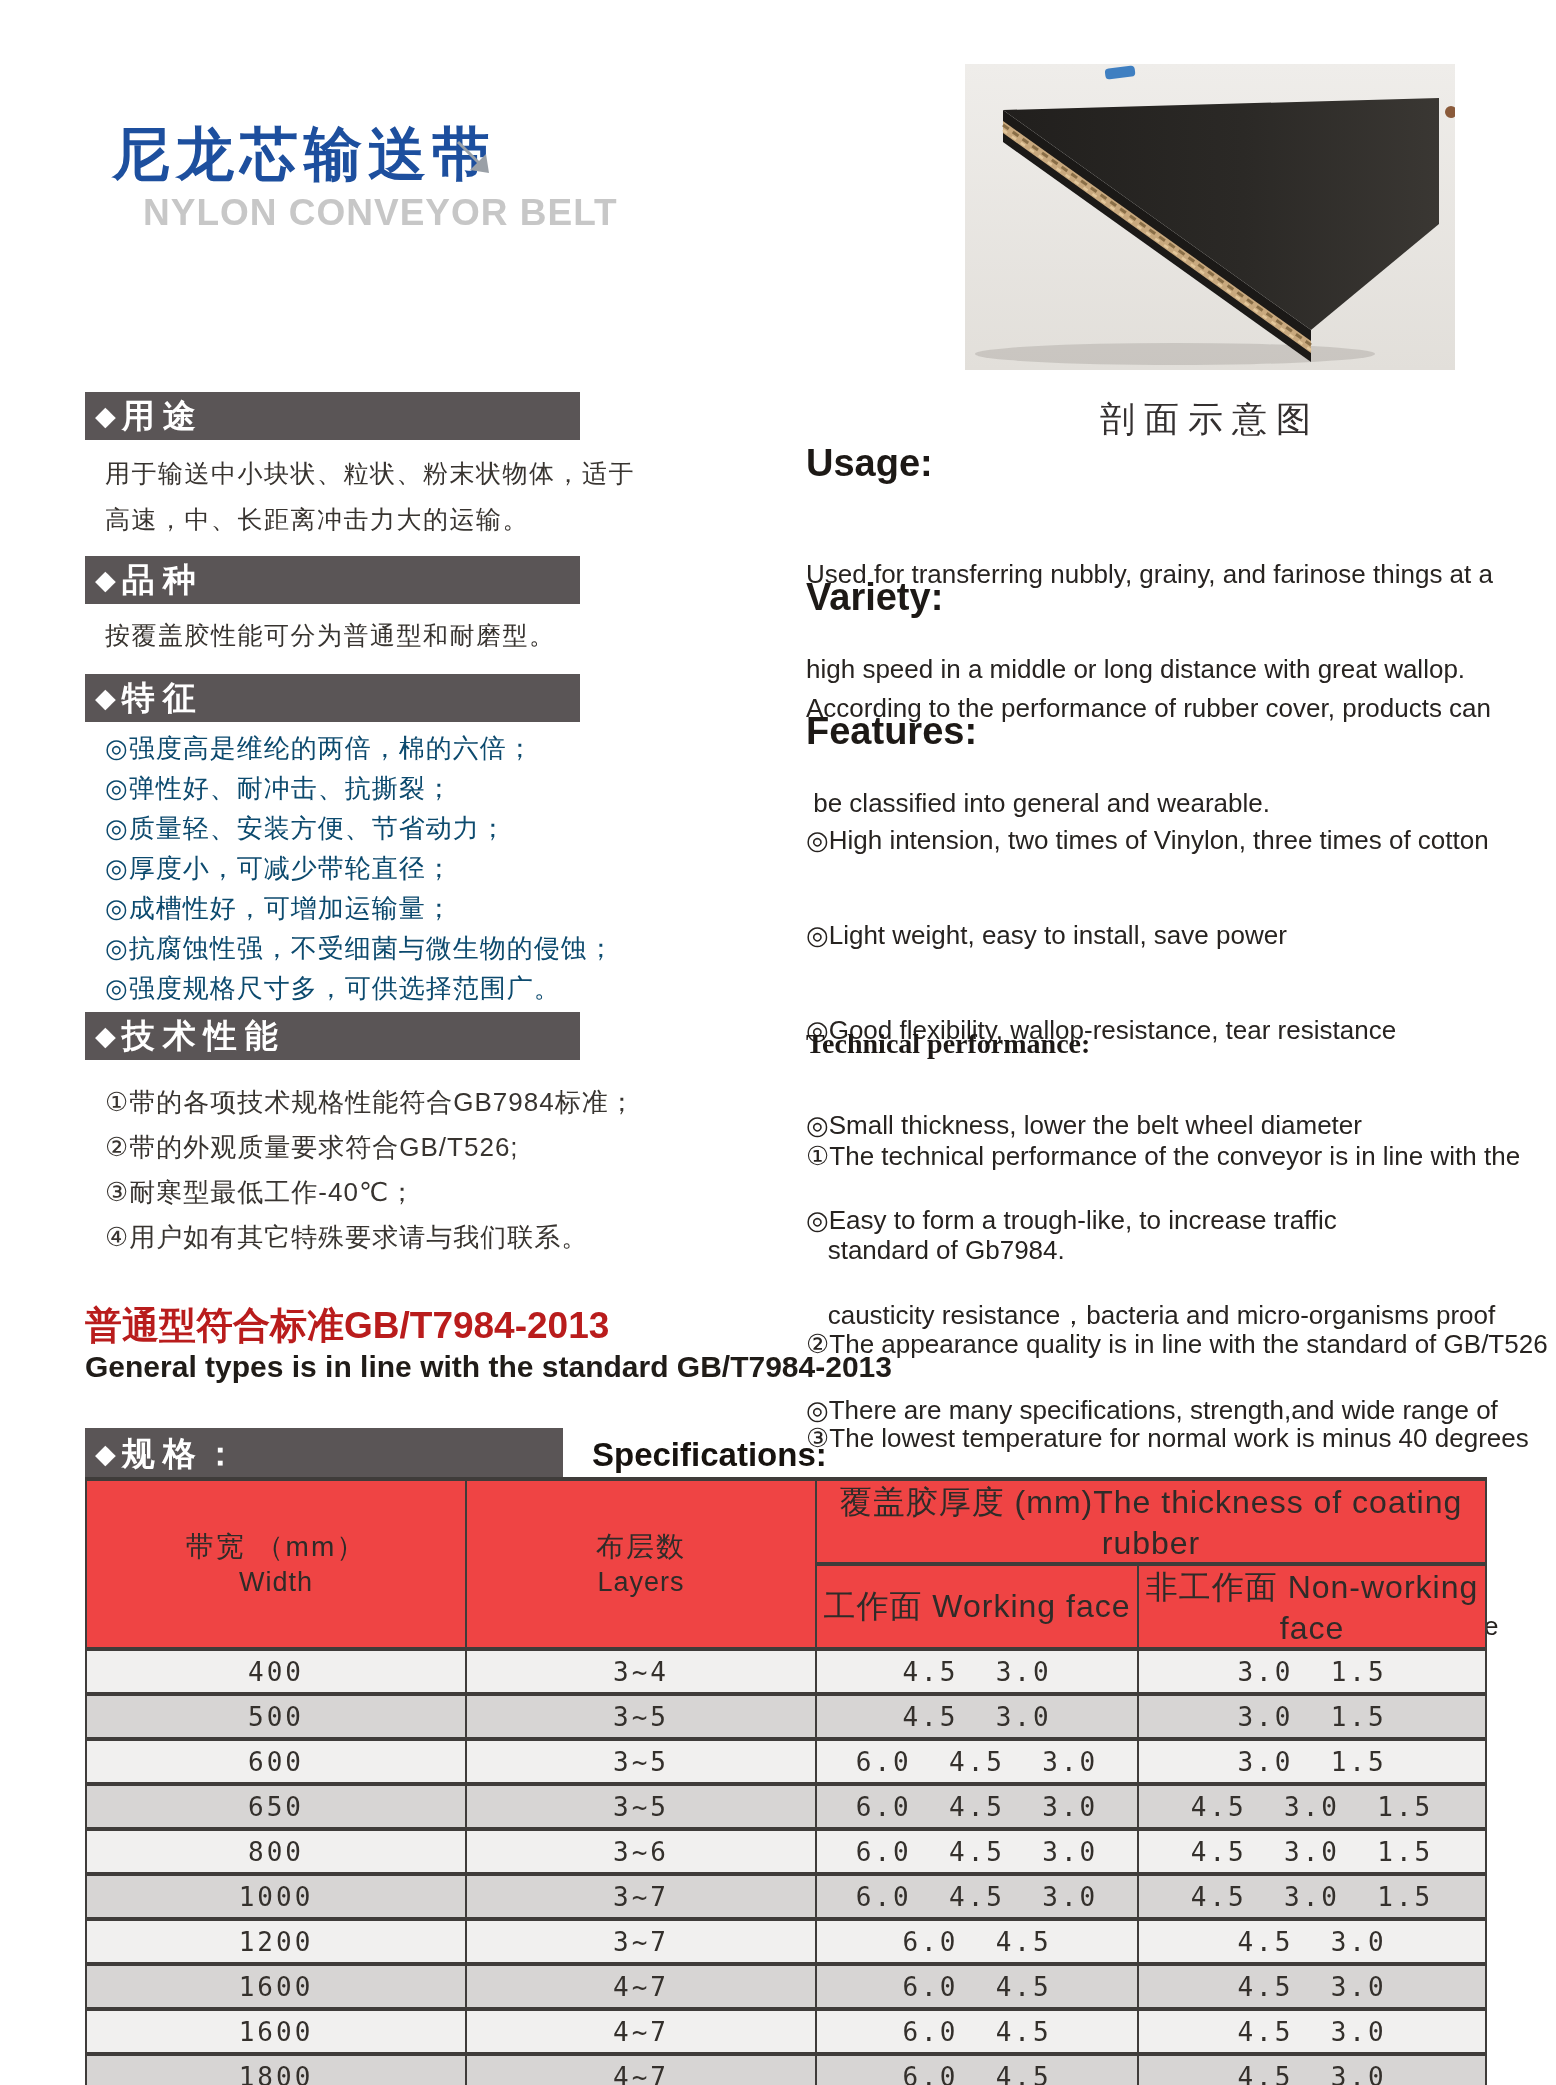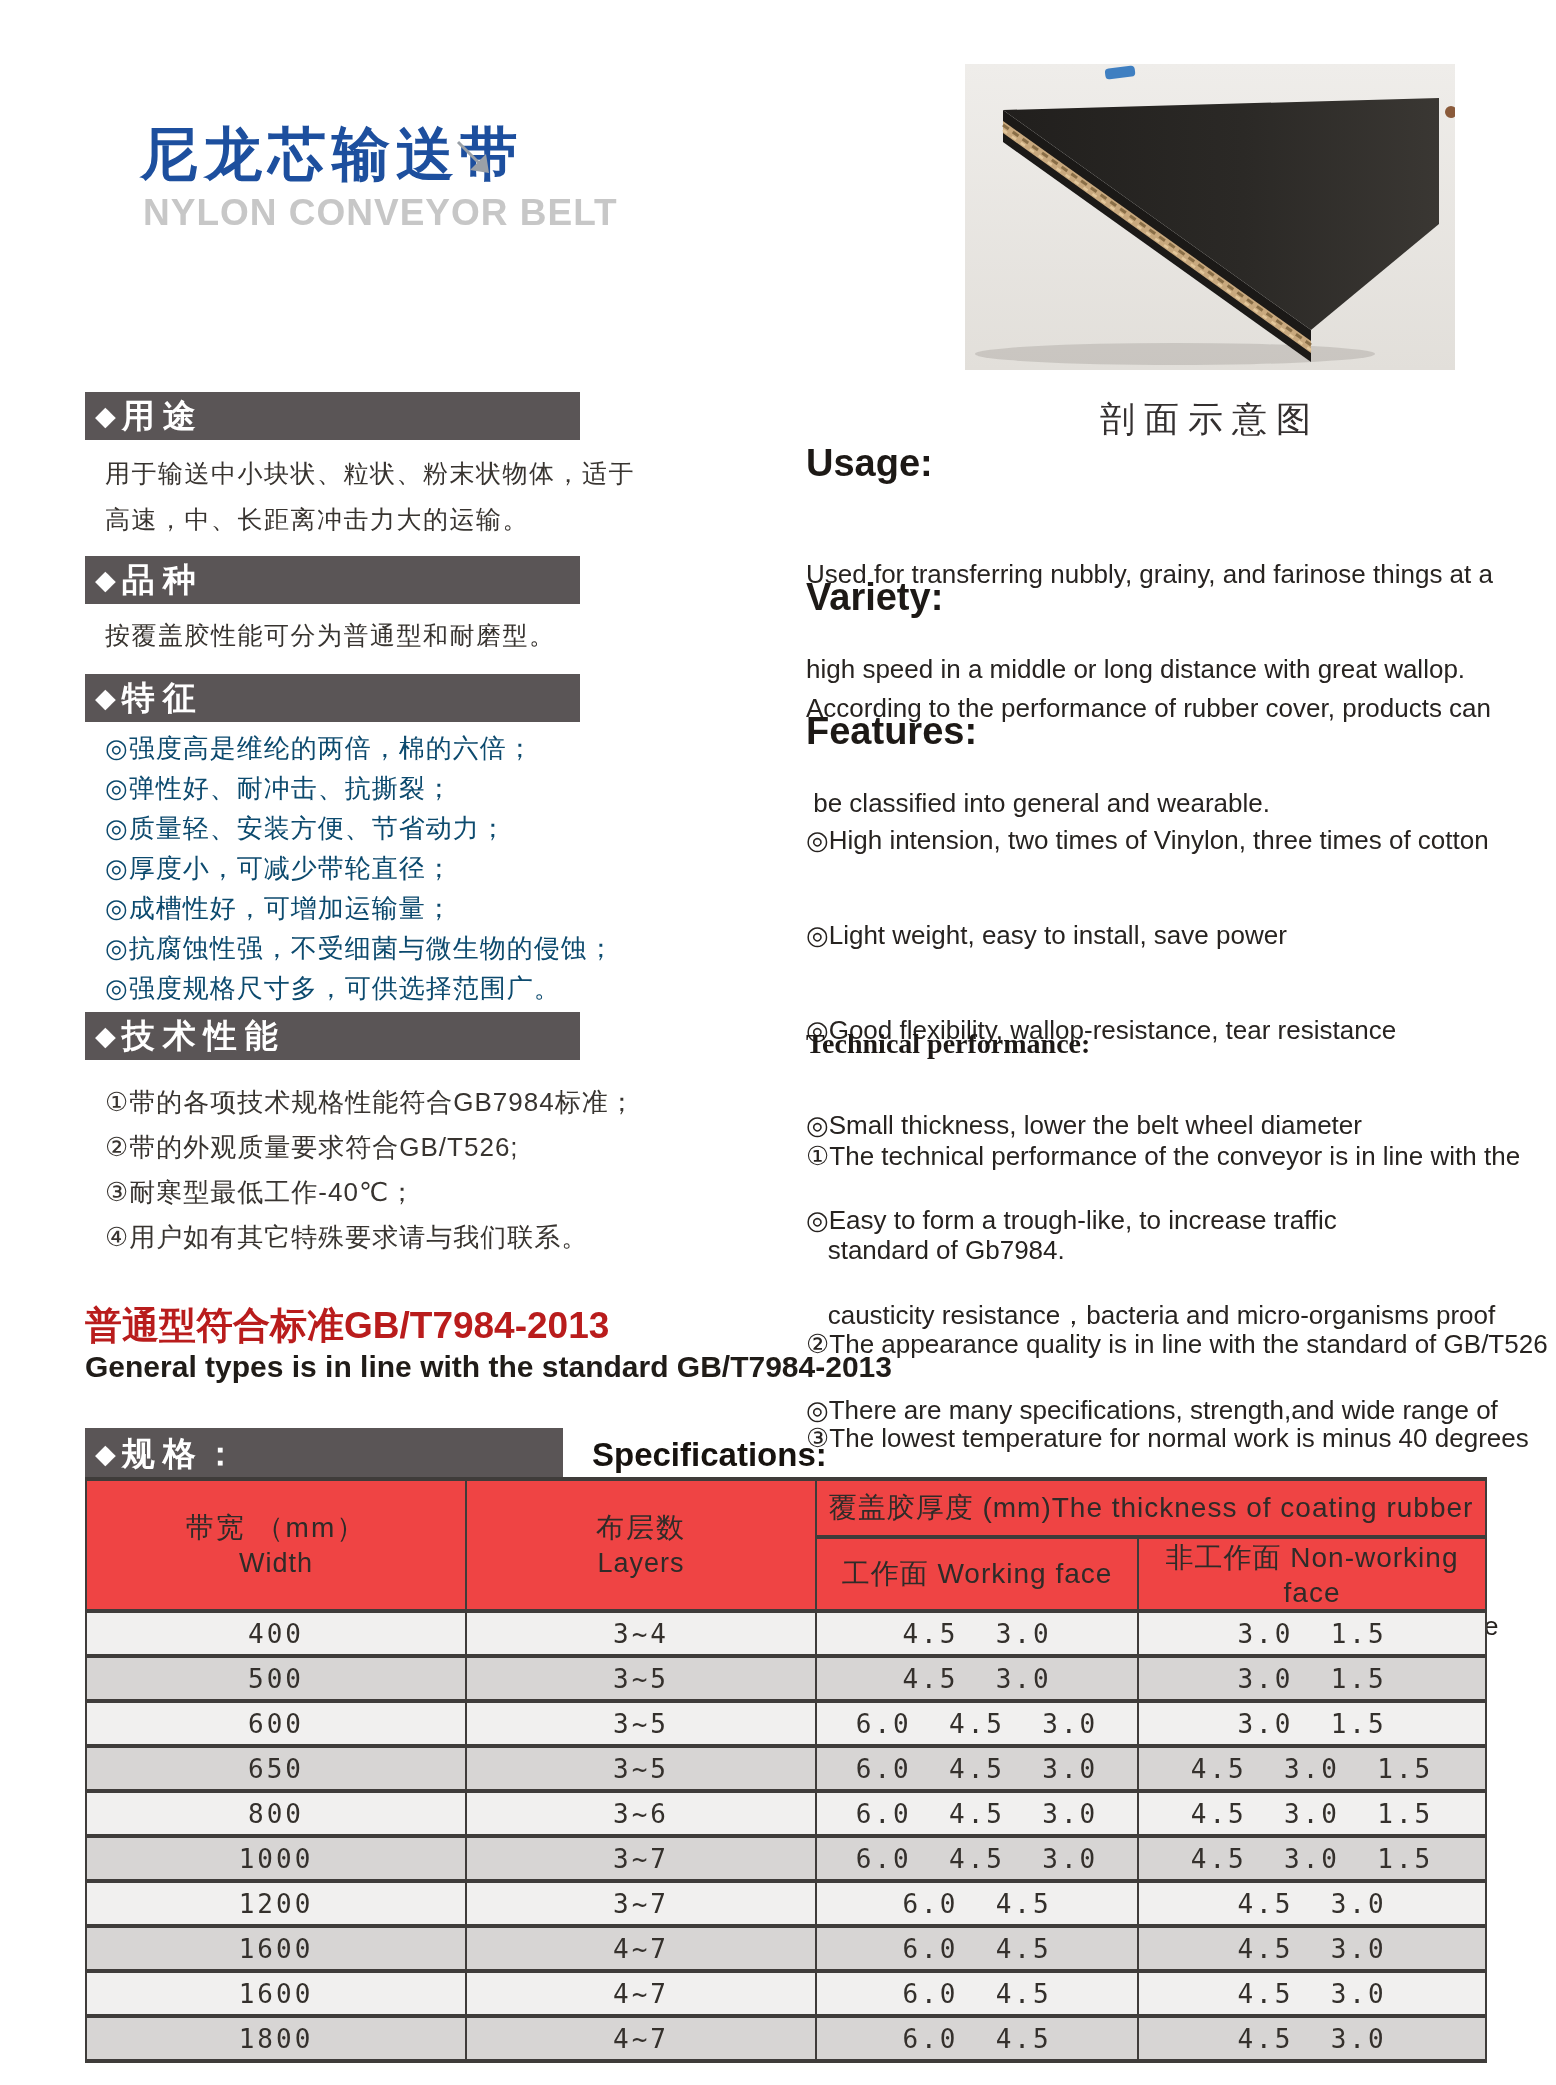--- a/index.html
+++ b/index.html
@@ -3,21 +3,21 @@
 <meta charset="utf-8">
 <style>
   html,body{margin:0;padding:0;background:#ffffff;}
   .page{
     position:relative;width:1556px;height:2085px;background:#ffffff;overflow:hidden;
     font-family:"Liberation Sans","DejaVu Sans",sans-serif;color:#34302c;
   }
   
   .main-title{
     position:absolute;left:112px;top:116px;font-size:58px;font-weight:800;
-    color:#1d4f9e;letter-spacing:6px;white-space:nowrap;margin-left:28px;
+    color:#1d4f9e;letter-spacing:6px;white-space:nowrap;
   }
   .title-arrow{position:absolute;left:452px;top:136px;}
   .sub-title{
     position:absolute;left:143px;top:192px;font-size:37px;font-weight:700;
     color:#c7c7c7;letter-spacing:1px;white-space:nowrap;
   }
   
   .photo{position:absolute;left:965px;top:64px;width:490px;height:306px;}
   .photo-caption{
     position:absolute;left:965px;top:396px;width:490px;text-align:center;
@@ -56,21 +56,21 @@
     font-family:"Liberation Sans","DejaVu Sans",sans-serif;
   }
   .spec-table th,.spec-table td{
     border-left:2px solid #3f3c3a;border-right:2px solid #3f3c3a;
     border-top:4px solid #3f3c3a;border-bottom:4px solid #3f3c3a;
     text-align:center;vertical-align:middle;padding:0;
   }
   .spec-table thead th{background:#ef4444;font-weight:500;color:#2f2b28;}
   .hdr-zh{font-size:28px;letter-spacing:2px;line-height:36px;}
   .hdr-en{font-size:27px;letter-spacing:1px;line-height:34px;}
-  .hdr-one{font-size:28px;letter-spacing:1px;}
+  .hdr-one{font-size:32px;letter-spacing:1px;}
   .row-h1{height:58px;}
   .row-h2{height:62px;}
   .spec-table tbody tr{height:45px;}
   .spec-table tbody td{
     font-family:"DejaVu Sans Mono","Liberation Mono",monospace;
     font-size:26px;letter-spacing:3px;color:#34302c;white-space:pre;
   }
   .spec-table tbody tr:nth-child(odd) td{background:#f1f0ef;}
   .spec-table tbody tr:nth-child(even) td{background:#d7d5d4;}
 </style>

